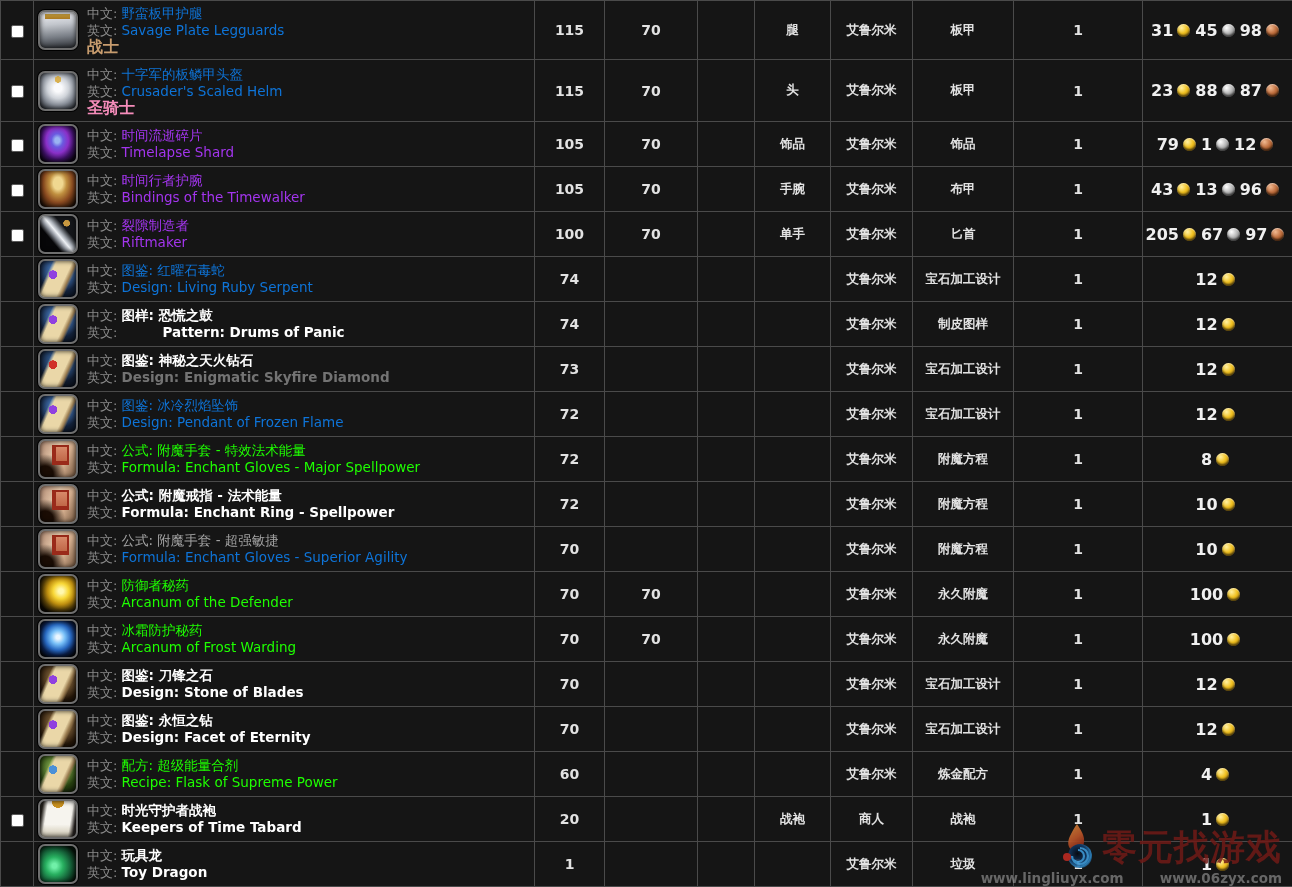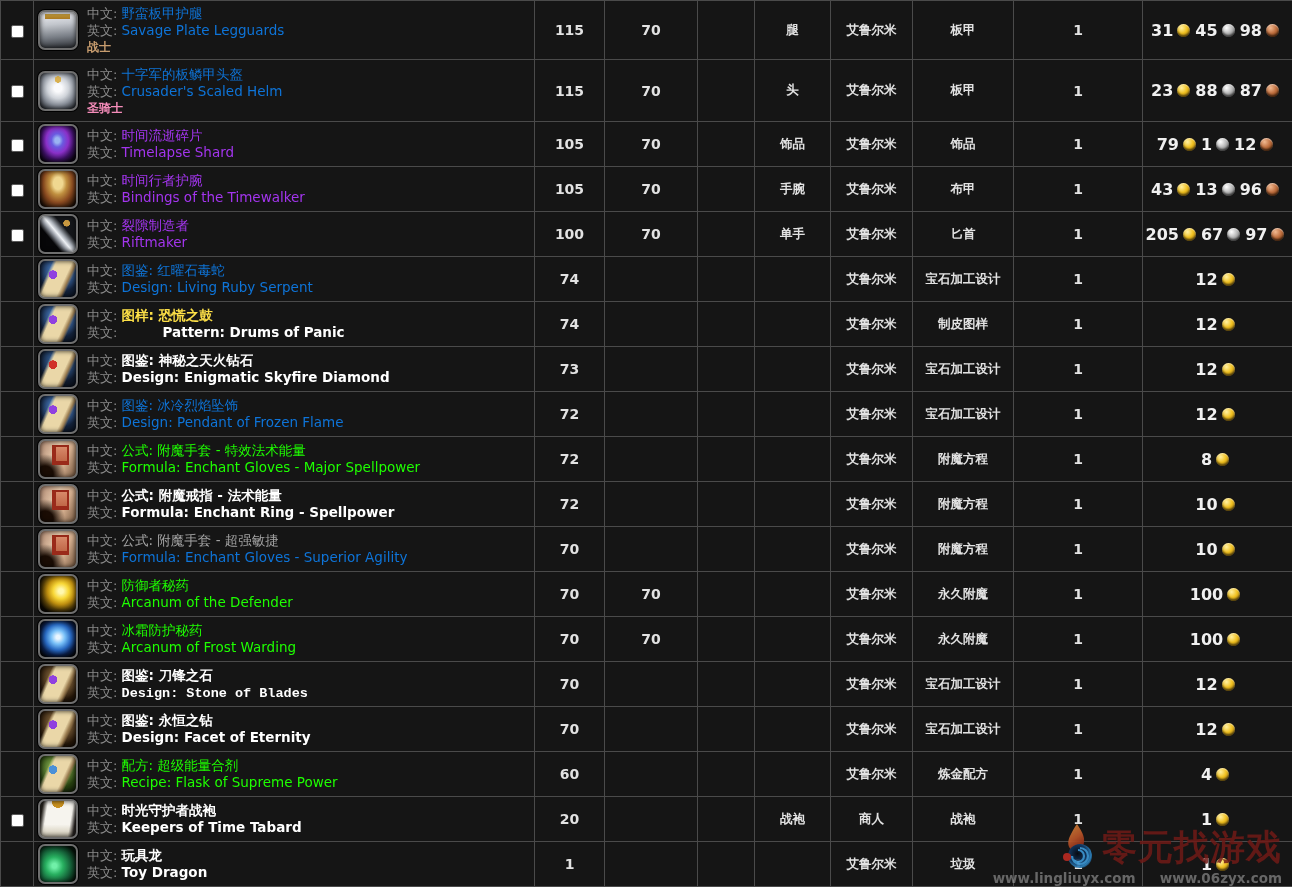--- a/index.html
+++ b/index.html
@@ -24,21 +24,21 @@
   .item-icon {
     flex:0 0 40px; width:40px; height:40px; border-radius:7px;
     border:2px solid #6e6e6e; box-shadow:0 0 0 1px #000, inset 0 0 5px rgba(0,0,0,.8);
     background:#222; cursor:pointer;
   }
   .names { margin-left:9px; display:flex; flex-direction:column; justify-content:center; }
   .nline { line-height:17px; font-size:13px; white-space:nowrap; }
   .lbl { color:#8a8a8a; font-size:13px; }
   a.name { text-decoration:none; font-size:13.5px; cursor:pointer; }
   a.name.bold { font-weight:bold; }
-  .class-line { font-size:12px; font-weight:bold; line-height:16px; }
+  .class-line { font-size:16px; font-weight:bold; line-height:16px; }
 
   .num-cell, .txt-cell { text-align:center; font-weight:bold; color:#e2e2e2; }
   .num-cell { font-size:14px; }
   .txt-cell { font-size:12.5px; }
   .col-price { text-align:center; font-weight:bold; font-size:16px; color:#f0f0f0; white-space:nowrap; }
 
   .coin {
     display:inline-block; width:13px; height:13px; border-radius:50%;
     margin:0 5px 0 4px; vertical-align:-1px;
     box-shadow:inset 0 -2px 2px rgba(0,0,0,.55), inset 0 1px 1px rgba(255,255,255,.5);
@@ -97,21 +97,21 @@
   .watermark {
     position:absolute; right:10px; bottom:1px; pointer-events:none;
     display:flex; flex-direction:column; align-items:flex-end; z-index:5;
   }
   .wm-top { display:flex; align-items:center; }
   .wm-logo { width:42px; height:46px; margin-right:4px; opacity:.92; }
   .wm-brand {
     font-size:35px; font-weight:bold; letter-spacing:1px; line-height:38px;
     color:rgba(112,26,22,0.85); white-space:nowrap;
   }
-  .wm-urls { display:flex; gap:24px; margin-top:0; }
+  .wm-urls { display:flex; gap:36px; margin-top:0; }
   .wm-urls span { font-size:13.5px; font-weight:bold; color:rgba(185,185,185,0.5); }
 </style>
 </head>
 <body>
 
 <div class="page">
   <table class="items">
     <colgroup>
       <col style="width:33px">
         <col style="width:501px">
@@ -250,21 +250,21 @@
       <td class="txt-cell c-type">宝石加工设计</td>
       <td class="num-cell c-qty">1</td>
       <td class="col-price c-price"><span>12</span><span class="coin gold"></span></td>
     </tr>
         <tr class="item-row">
       <td class="col-check"></td>
       <td>
         <div class="item-cell">
           <span class="item-icon ic-design-scroll-blue"></span>
           <div class="names">
-            <div class="nline"><span class="lbl lbl-cn">中文:</span> <a class="name name-cn bold" style="color: #fde047;">图样: 恐慌之鼓</a></div>
+            <div class="nline"><span class="lbl lbl-cn">中文:</span> <a class="name name-cn bold" style="color: #ffffff;">图样: 恐慌之鼓</a></div>
             <div class="nline"><span class="lbl lbl-en">英文:</span> <a class="name name-en bold" style="color: rgb(255, 255, 255); margin-left: 41px;">Pattern: Drums of Panic</a></div>
 
           </div>
         </div>
       </td>
       <td class="num-cell c-ilvl">74</td>
       <td class="num-cell c-req"></td>
       <td class="c-side"></td>
       <td class="txt-cell c-slot"></td>
       <td class="txt-cell c-src">艾鲁尔米</td>
@@ -272,21 +272,21 @@
       <td class="num-cell c-qty">1</td>
       <td class="col-price c-price"><span>12</span><span class="coin gold"></span></td>
     </tr>
         <tr class="item-row">
       <td class="col-check"></td>
       <td>
         <div class="item-cell">
           <span class="item-icon ic-design-scroll-red"></span>
           <div class="names">
             <div class="nline"><span class="lbl lbl-cn">中文:</span> <a class="name name-cn bold" style="color: rgb(255, 255, 255);">图鉴: 神秘之天火钻石</a></div>
-            <div class="nline"><span class="lbl lbl-en">英文:</span> <a class="name name-en bold" style="color: #ffffff;">Design: Enigmatic Skyfire Diamond</a></div>
+            <div class="nline"><span class="lbl lbl-en">英文:</span> <a class="name name-en bold" style="color: #737373;">Design: Enigmatic Skyfire Diamond</a></div>
 
           </div>
         </div>
       </td>
       <td class="num-cell c-ilvl">73</td>
       <td class="num-cell c-req"></td>
       <td class="c-side"></td>
       <td class="txt-cell c-slot"></td>
       <td class="txt-cell c-src">艾鲁尔米</td>
       <td class="txt-cell c-type">宝石加工设计</td>
@@ -419,21 +419,21 @@
       <td class="num-cell c-qty">1</td>
       <td class="col-price c-price"><span>100</span><span class="coin gold"></span></td>
     </tr>
         <tr class="item-row">
       <td class="col-check"></td>
       <td>
         <div class="item-cell">
           <span class="item-icon ic-design-scroll-tan"></span>
           <div class="names">
             <div class="nline"><span class="lbl lbl-cn">中文:</span> <a class="name name-cn bold" style="color: rgb(255, 255, 255); margin-top: 15px;">图鉴: 刀锋之石</a></div>
-            <div class="nline"><span class="lbl lbl-en">英文:</span> <a class="name name-en bold" style="color: rgb(255, 255, 255); font-family: Liberation Mono, monospace;">Design: Stone of Blades</a></div>
+            <div class="nline"><span class="lbl lbl-en">英文:</span> <a class="name name-en bold" style="color: rgb(255, 255, 255);">Design: Stone of Blades</a></div>
 
           </div>
         </div>
       </td>
       <td class="num-cell c-ilvl">70</td>
       <td class="num-cell c-req"></td>
       <td class="c-side"></td>
       <td class="txt-cell c-slot"></td>
       <td class="txt-cell c-src">艾鲁尔米</td>
       <td class="txt-cell c-type">宝石加工设计</td>

